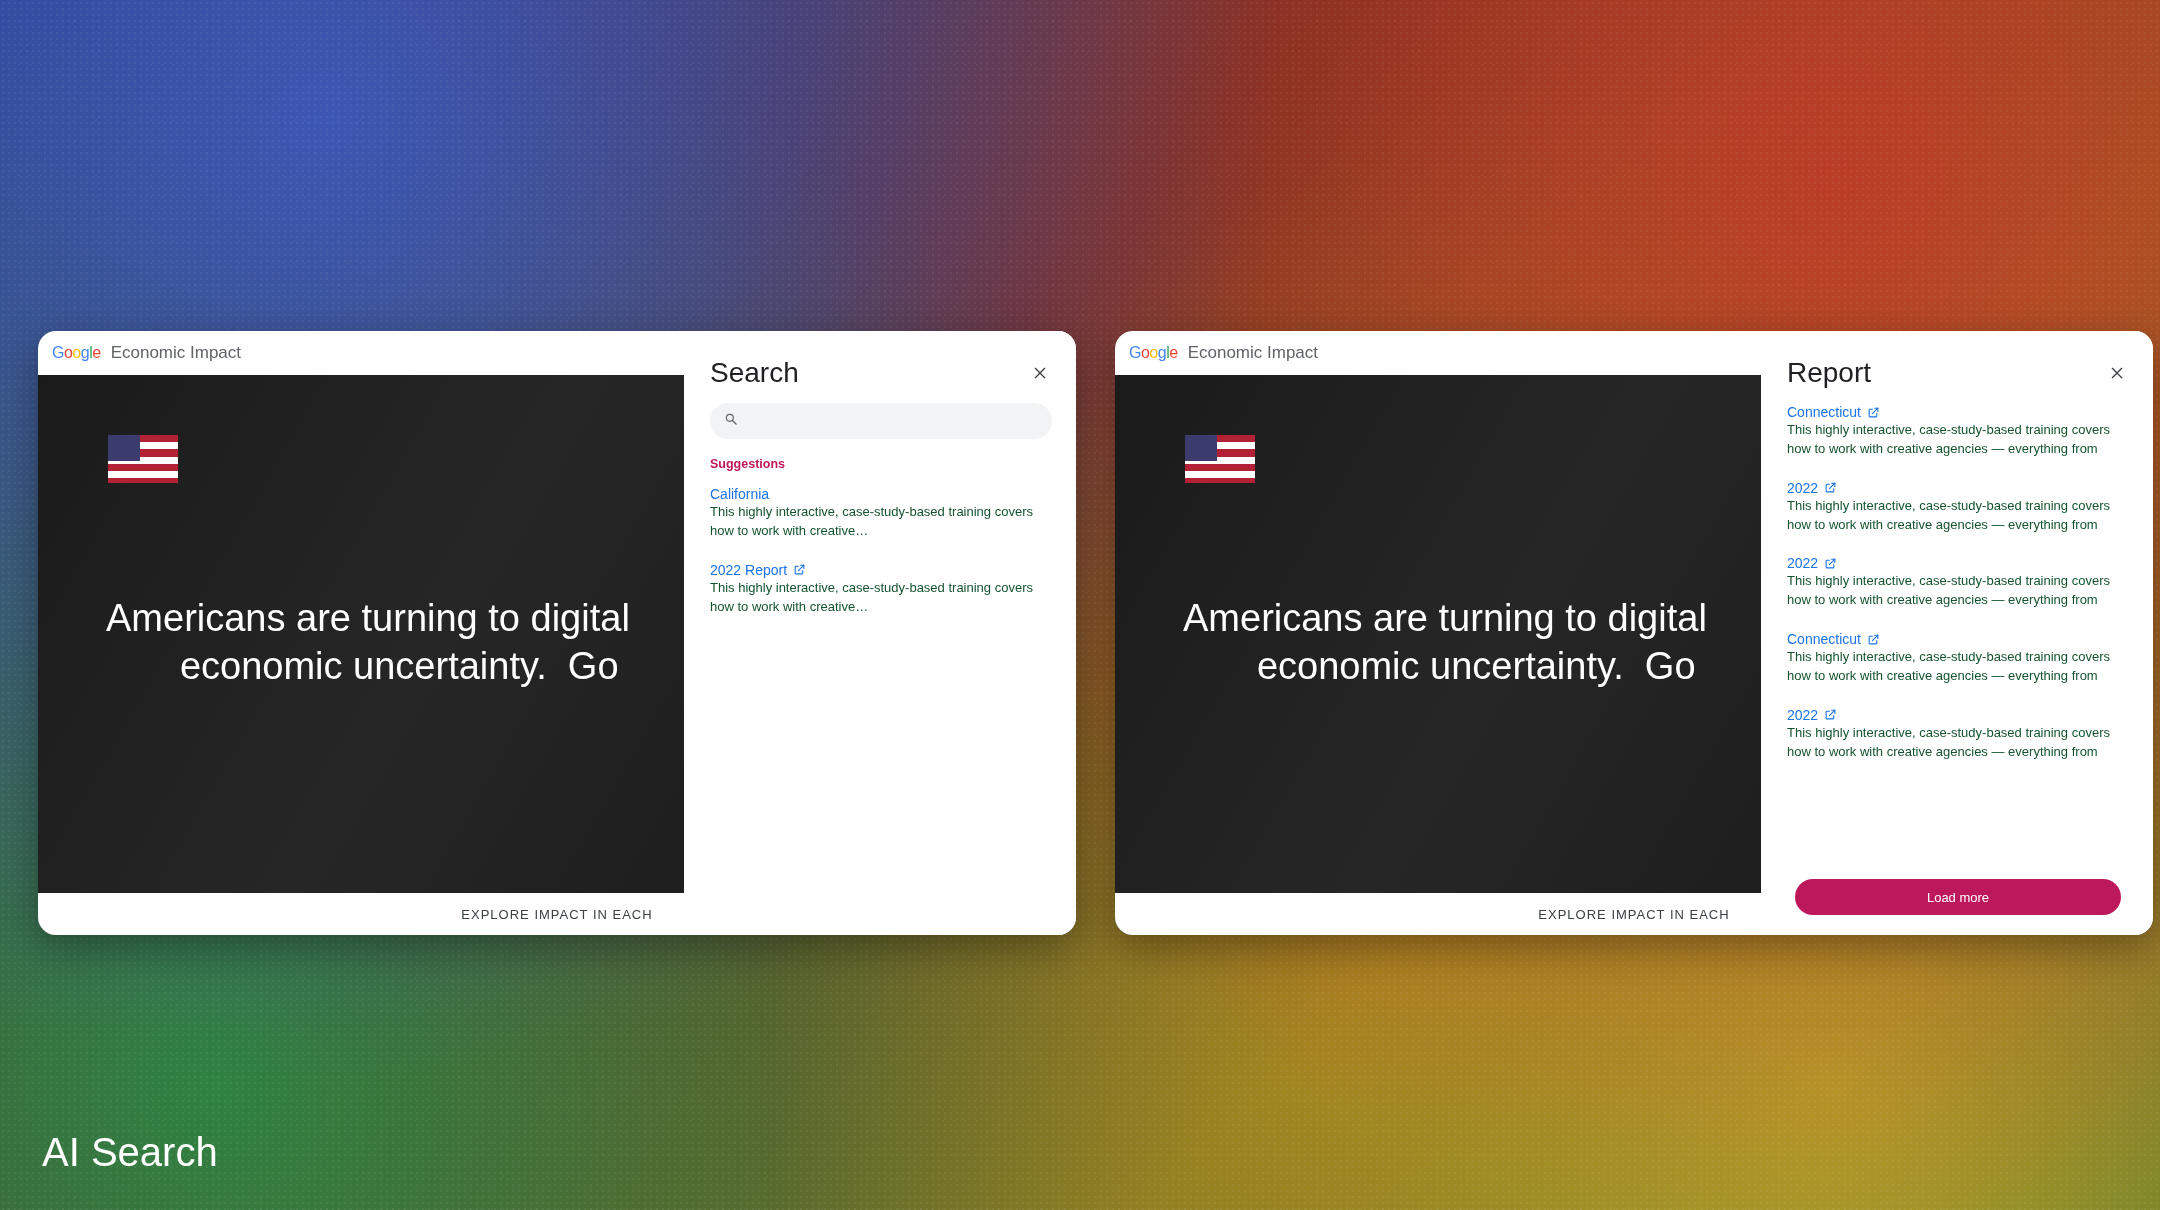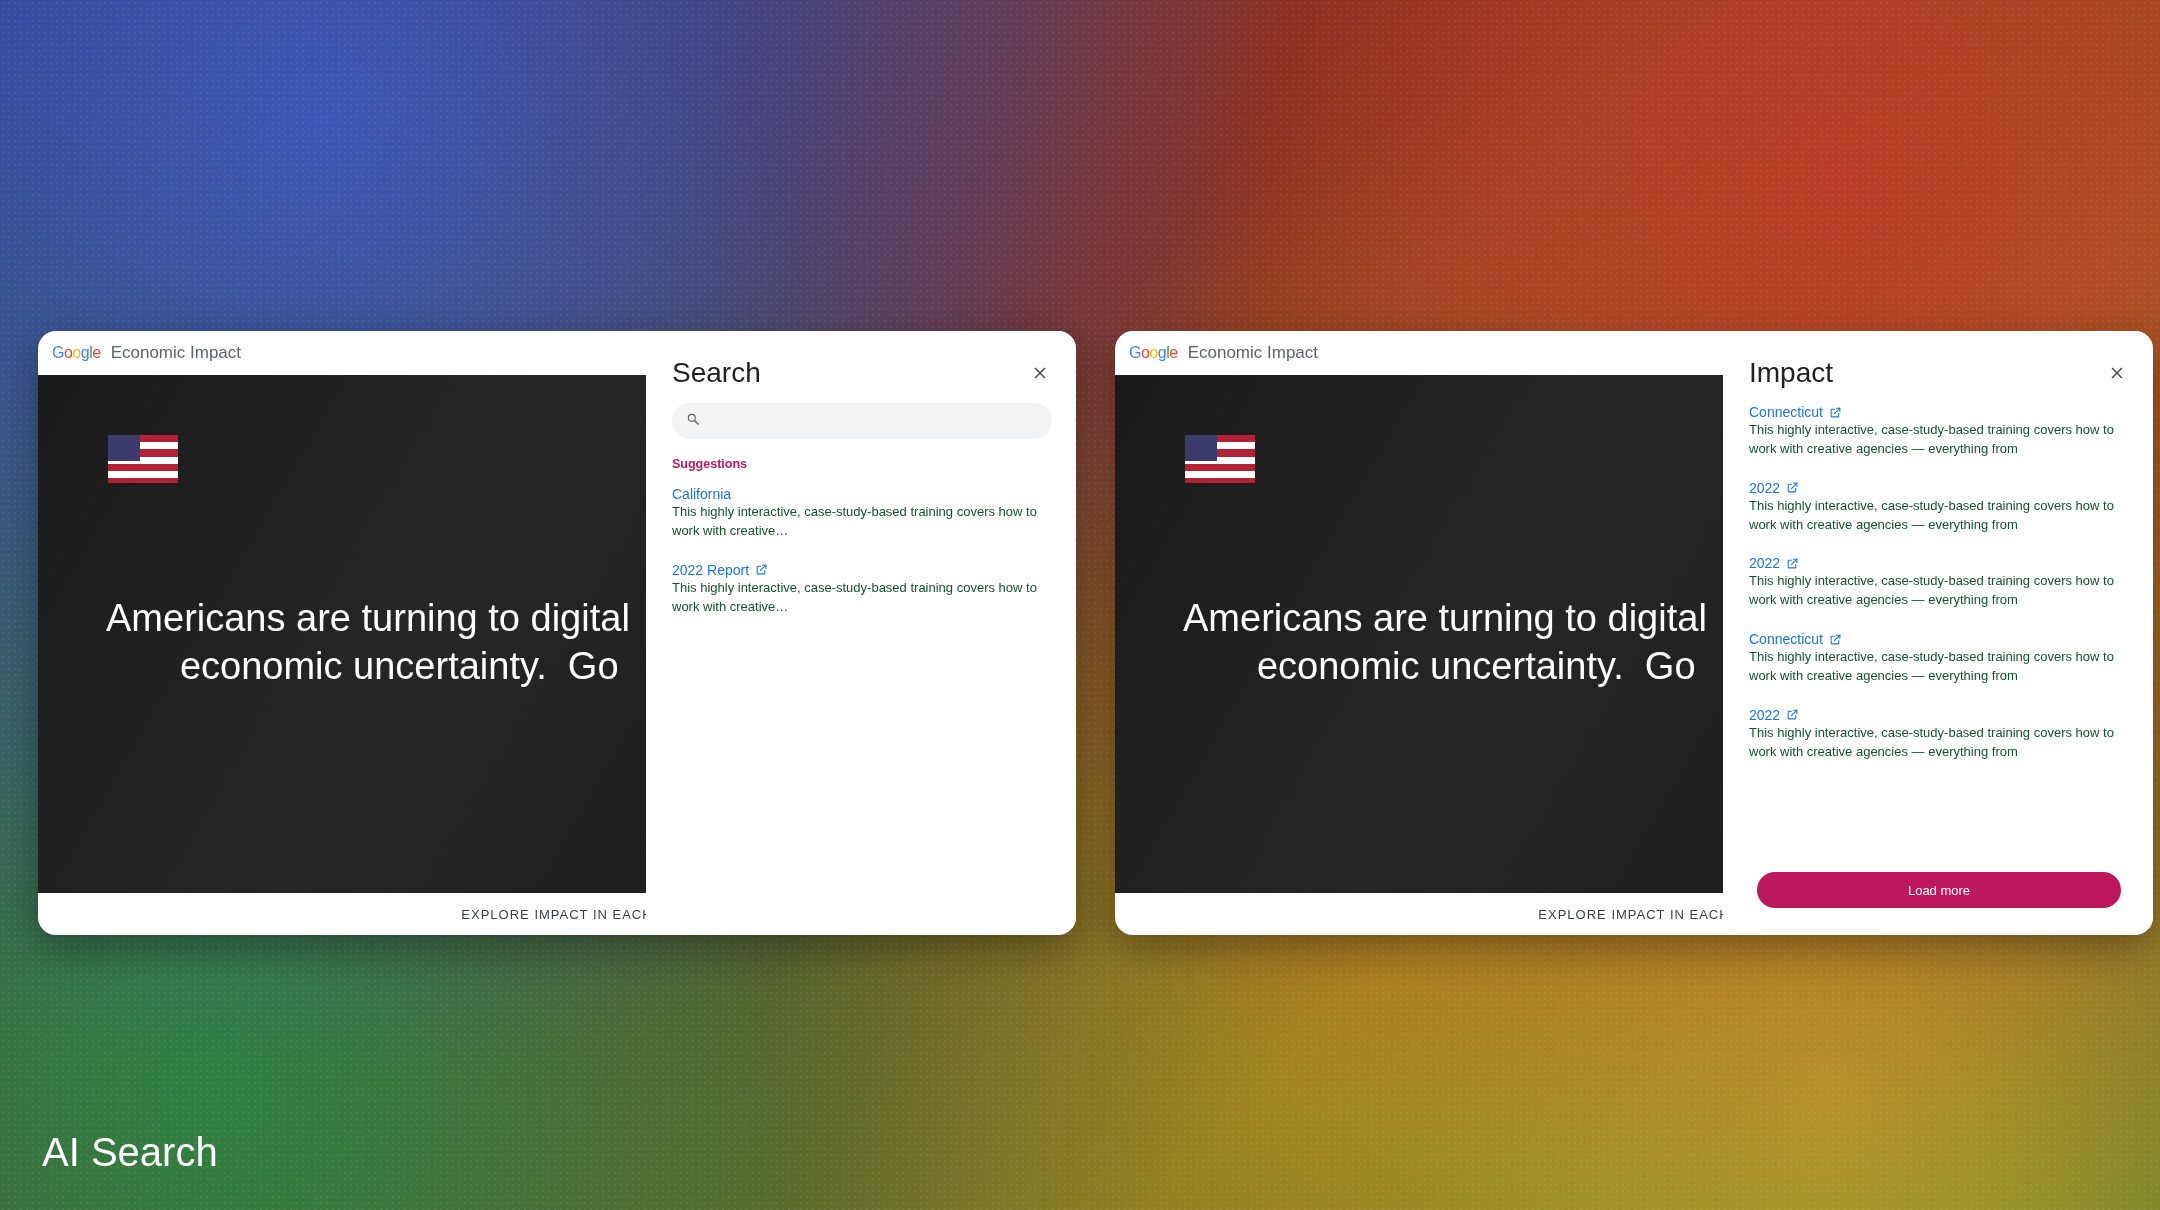--- a/index.html
+++ b/index.html
@@ -92,21 +92,21 @@
 
   .hero-footer {
     position:absolute; left:0; right:0; bottom:0; height:42px;
     background:#fff;
     display:flex; align-items:center; justify-content:center;
     font-size:13px; letter-spacing:1px; color:#3c4043;
   }
 
   
   .side {
-    position:absolute; top:0; right:0; bottom:7px; width:430px;
+    position:absolute; top:0; right:0; bottom:0; width:392px;
     background:#fff;
     padding:26px 24px 20px 26px;
     display:flex; flex-direction:column;
   }
   .side-header { display:flex; align-items:center; justify-content:space-between; margin-bottom:14px; }
   .side-title  { font-size:28px; color:#202124; font-weight:400; }
   .close-x { width:24px; height:24px; display:flex; align-items:center; justify-content:center; cursor:pointer; color:#3c4043; font-size:20px; }
 
   .search-box {
     background:#f1f3f4; border-radius:999px;
@@ -238,21 +238,21 @@
 
   <div class="hero">
     <div class="flag"></div>
     <div class="hero-text"><span>Americans are turning to digital</span>
        <span>economic uncertainty.  Go</span></div>
     <div class="hero-footer">EXPLORE IMPACT IN EACH</div>
   </div>
 
   <div class="side">
     <div class="side-header">
-      <div class="side-title">Impact</div>
+      <div class="side-title">Report</div>
       <div class="close-x">
         <svg width="16" height="16">
             <use href="#sym-close"></use>
           </svg>
       </div>
     </div>
 
     <div class="result-item">
       <div class="result-title">
         <span>Connecticut</span>

